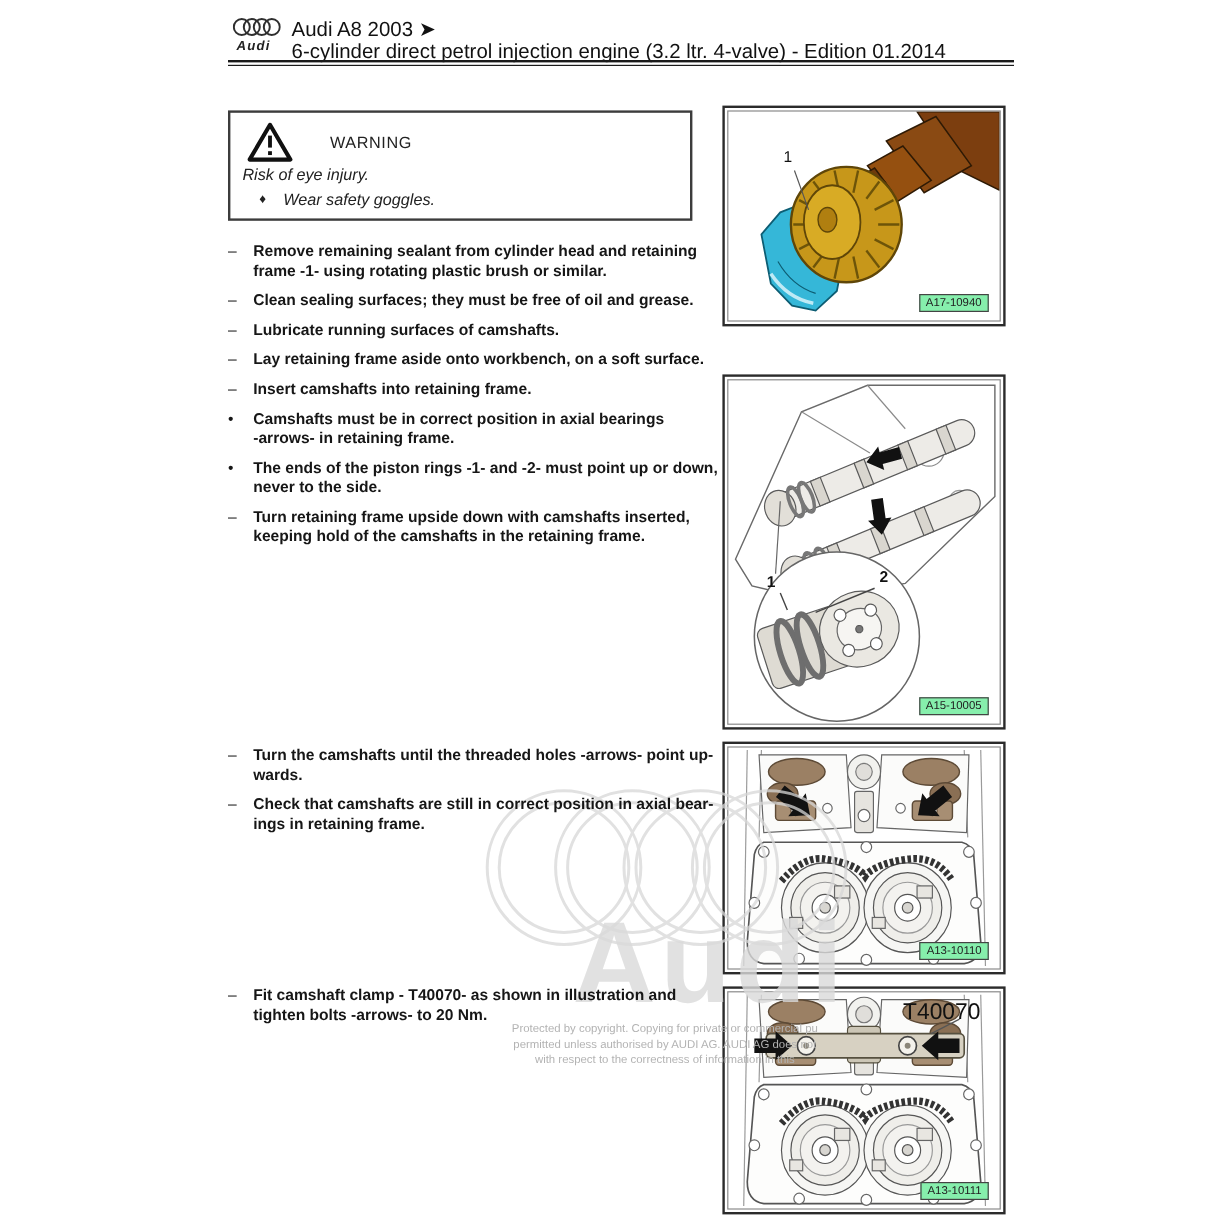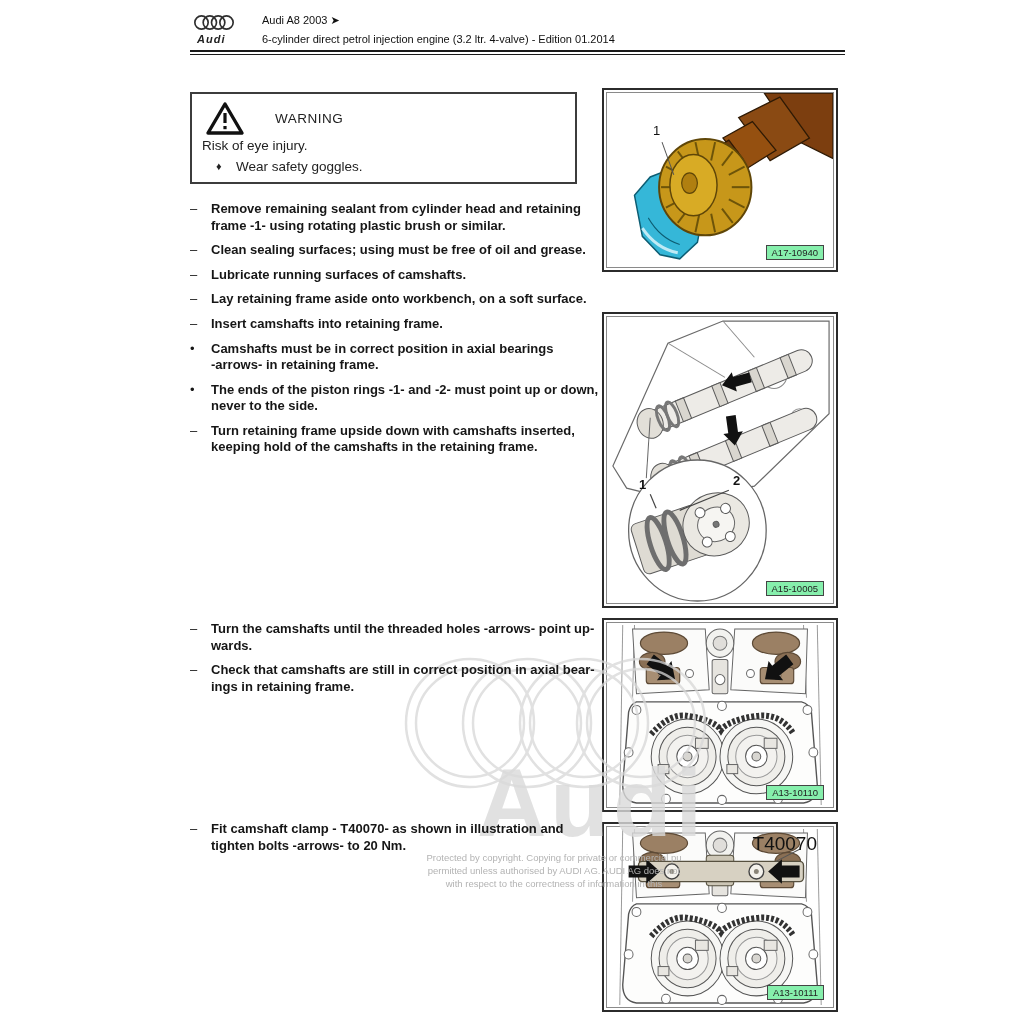--- a/index.html
+++ b/index.html
@@ -1,26 +1,26 @@
 <!DOCTYPE html>
 <html><head>
 <meta charset="utf-8">
 <style>
   html,body{margin:0;padding:0;}
   body{width:1024px;height:1024px;background:#ffffff;position:relative;overflow:hidden;
        font-family:"Liberation Sans", sans-serif;color:#1c1c1c;}
   .abs{position:absolute;}
   
-  .hdr-line{font-size:11px;color:#111;white-space:nowrap;margin-left:19px;}
+  .hdr-line{font-size:17px;color:#111;white-space:nowrap;}
   .hdr-rule{border-top:2px solid #1a1a1a;border-bottom:1px solid #1a1a1a;height:2px;}
   .wordmark{font-size:11px;font-weight:bold;font-style:italic;letter-spacing:1px;color:#222;}
   
   .warnbox{border:2px solid #3c3c3c;background:#fff;}
   .warn-title{font-size:13.5px;letter-spacing:.5px;color:#222;}
-  .warn-italic{font-size:13.5px;color:#222;}
+  .warn-italic{font-size:13.5px;font-style:italic;color:#222;}
   
   .instr-block{width:414px;z-index:10;}
   .item{display:flex;margin-bottom:8px;font-size:13px;line-height:16.5px;color:#161616;}
   .item .marker{width:21px;flex:0 0 21px;}
   .item .txt{flex:1;white-space:pre-line;font-weight:bold;}
   
   .fig{box-sizing:border-box;border:2px solid #2b2b2b;padding:2px;background:#fff;z-index:4;}
   .fig-inner{position:relative;width:100%;height:100%;box-sizing:border-box;border:1px solid #8a8a8a;background:#fff;overflow:hidden;}
   .fig svg.art{position:absolute;left:0;top:0;width:100%;height:100%;}
   .code-badge{position:absolute;right:9px;bottom:7px;border:1px solid #444;background:#86efac;
@@ -65,21 +65,21 @@
 </div>
 
 <div class="abs instr-block" style="left:190px;top:201px;">
   <div class="item">
       <div class="marker">–</div>
       <div class="txt">Remove remaining sealant from cylinder head and retaining
 frame -1- using rotating plastic brush or similar.</div>
     </div>
   <div class="item">
       <div class="marker">–</div>
-      <div class="txt">Clean sealing surfaces; using must be free of oil and grease.</div>
+      <div class="txt">Clean sealing surfaces; they must be free of oil and grease.</div>
     </div>
   <div class="item">
       <div class="marker">–</div>
       <div class="txt">Lubricate running surfaces of camshafts.</div>
     </div>
   <div class="item">
       <div class="marker">–</div>
       <div class="txt">Lay retaining frame aside onto workbench, on a soft surface.</div>
     </div>
 </div>

